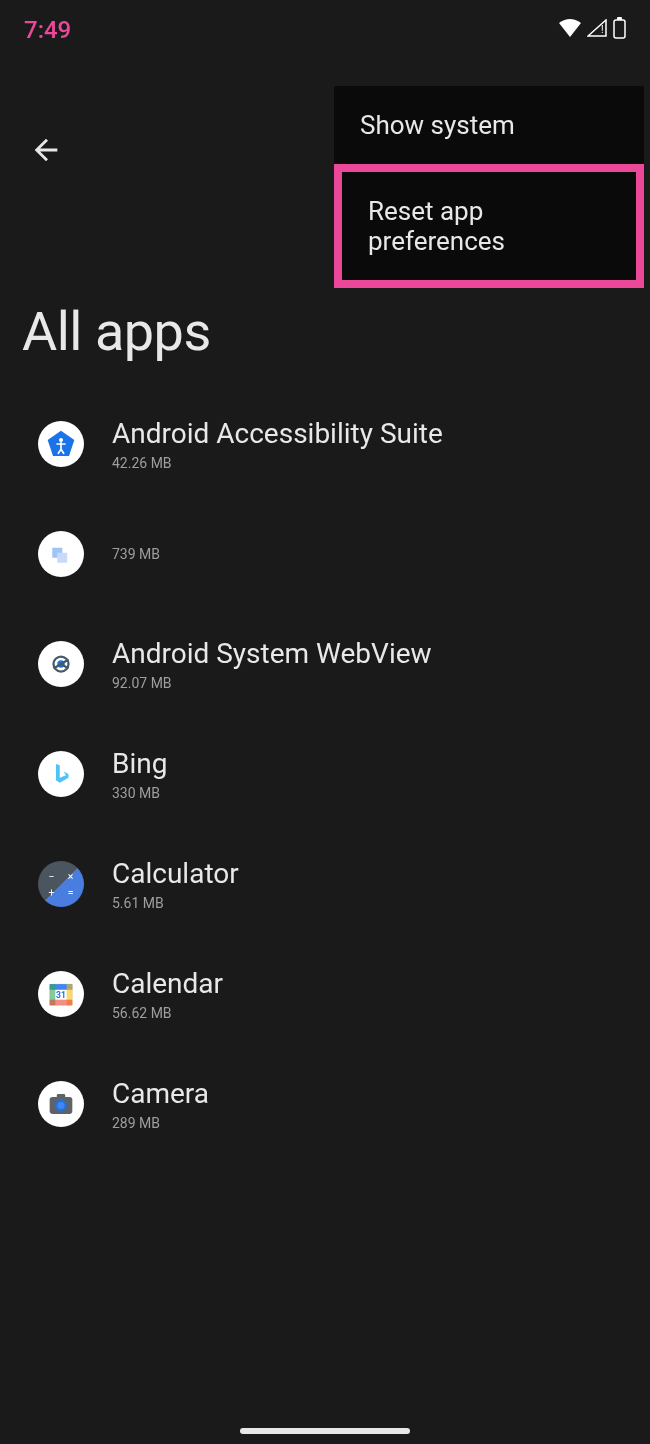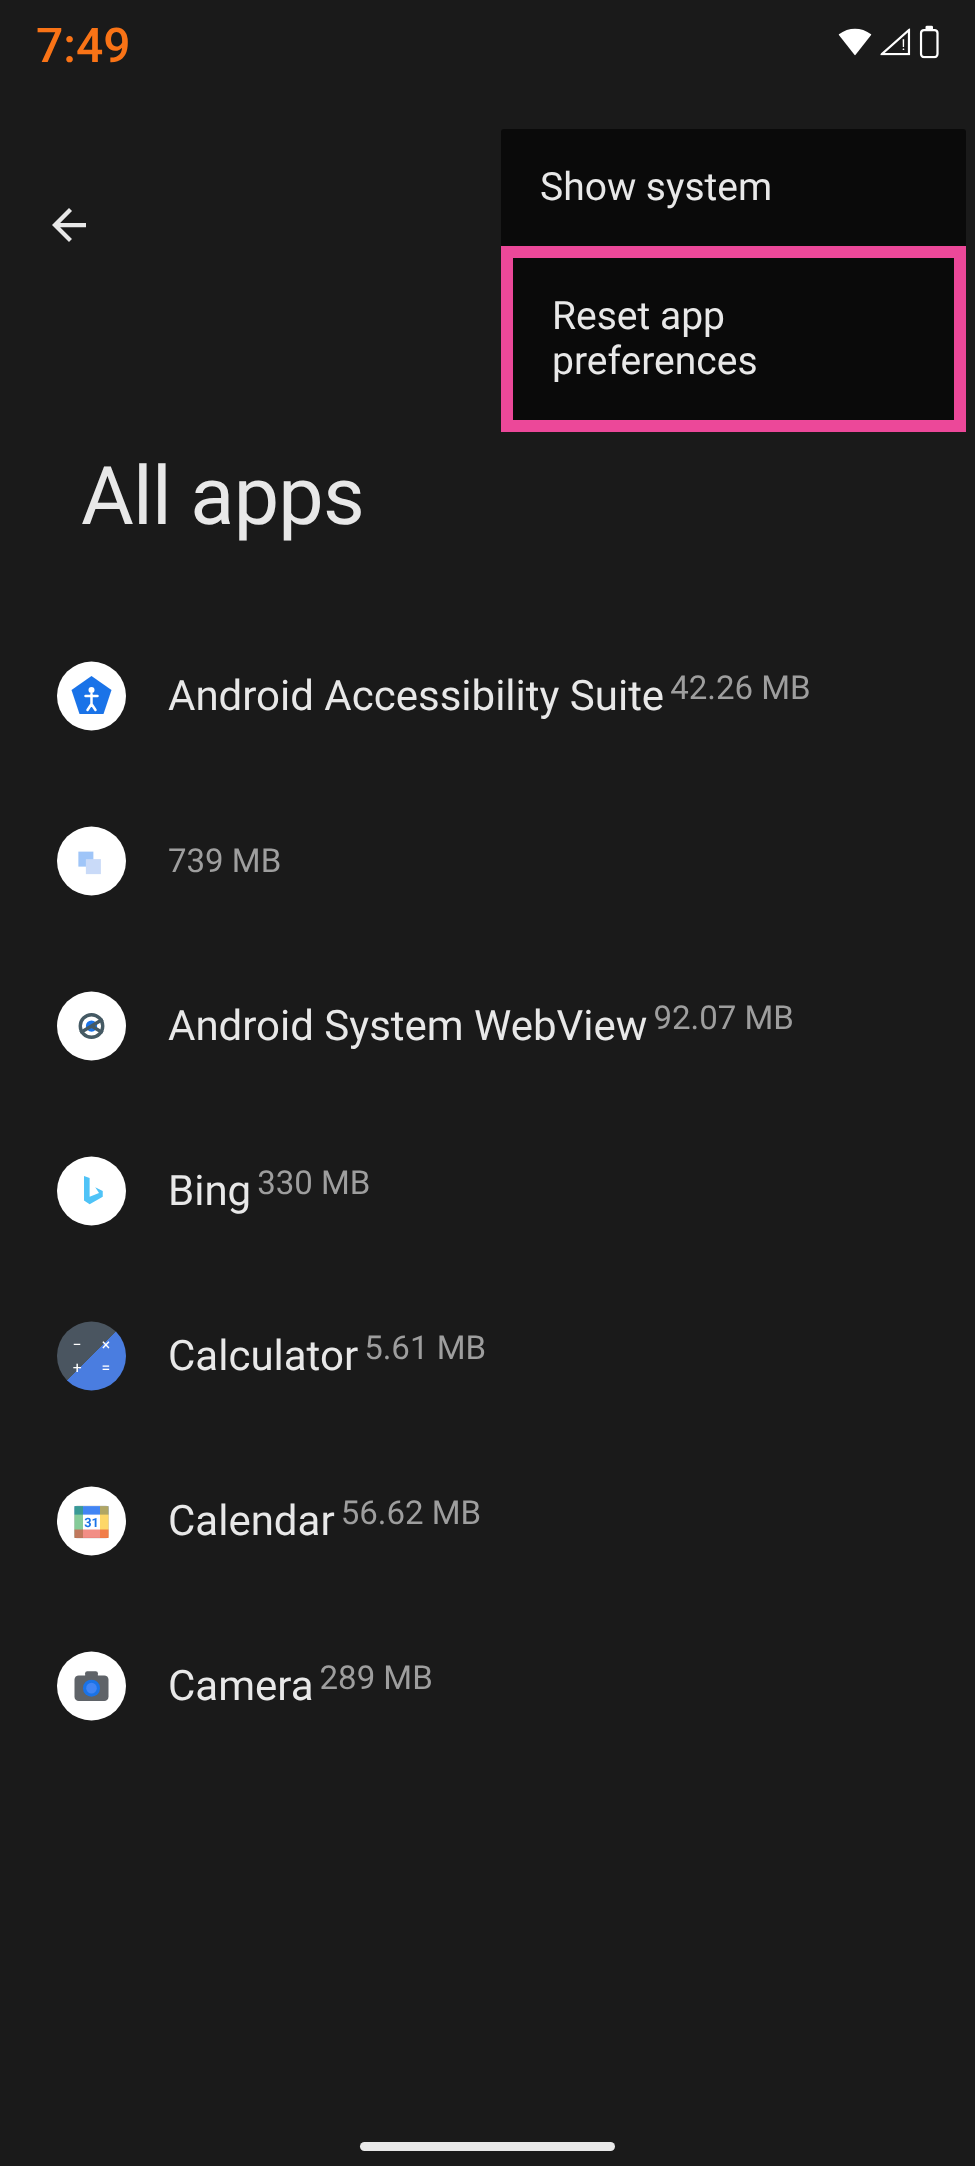--- a/index.html
+++ b/index.html
@@ -13,23 +13,23 @@
       position: relative;
     }
     .status-bar {
       height: 60px;
       display: flex;
       justify-content: space-between;
       align-items: center;
       padding: 0 24px;
     }
     .status-time {
-      font-size: 32px;
+      font-size: 24px;
       font-weight: 500;
-      color: #f97316;
+      color: #ec4899;
     }
     .status-icons {
       display: flex;
       align-items: center;
       gap: 6px;
     }
     .toolbar {
       height: 70px;
       display: flex;
       align-items: center;
@@ -41,23 +41,23 @@
       height: 36px;
       display: flex;
       align-items: center;
       justify-content: center;
       cursor: pointer;
     }
     .page-title {
       font-size: 54px;
       font-weight: 400;
       color: #e8e8e8;
-      padding: 0 54px;
+      padding: 0 22px;
       margin-top: 115px;
-      margin-bottom: 46px;
+      margin-bottom: 26px;
       letter-spacing: -0.5px;
     }
     .app-list {
       padding: 0 0;
     }
     .app-row {
       display: flex;
       align-items: center;
       padding: 24px 38px;
       gap: 28px;
@@ -70,31 +70,31 @@
       border-radius: 50%;
       flex-shrink: 0;
       display: flex;
       align-items: center;
       justify-content: center;
       background: #fff;
       overflow: hidden;
     }
     .app-info {
       display: flex;
-      flex-direction: row;
+      flex-direction: column;
       gap: 4px;
     }
     .app-name {
       font-size: 28px;
       font-weight: 400;
       color: #e8e8e8;
       line-height: 1.2;
     }
     .app-size {
-      font-size: 22px;
+      font-size: 14px;
       color: #9e9e9e;
     }
     .popup-menu {
       position: absolute;
       top: 86px;
       right: 6px;
       width: 310px;
       background: #0a0a0a;
       z-index: 100;
       border-radius: 2px;

